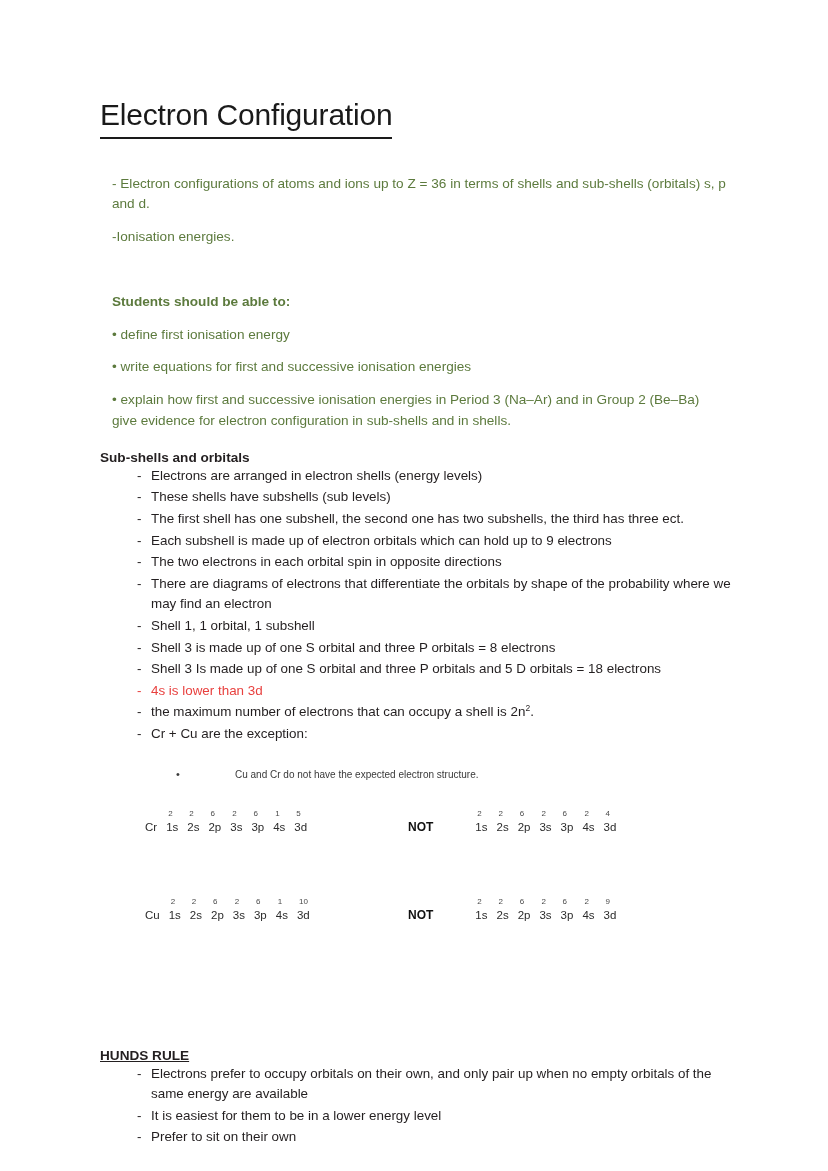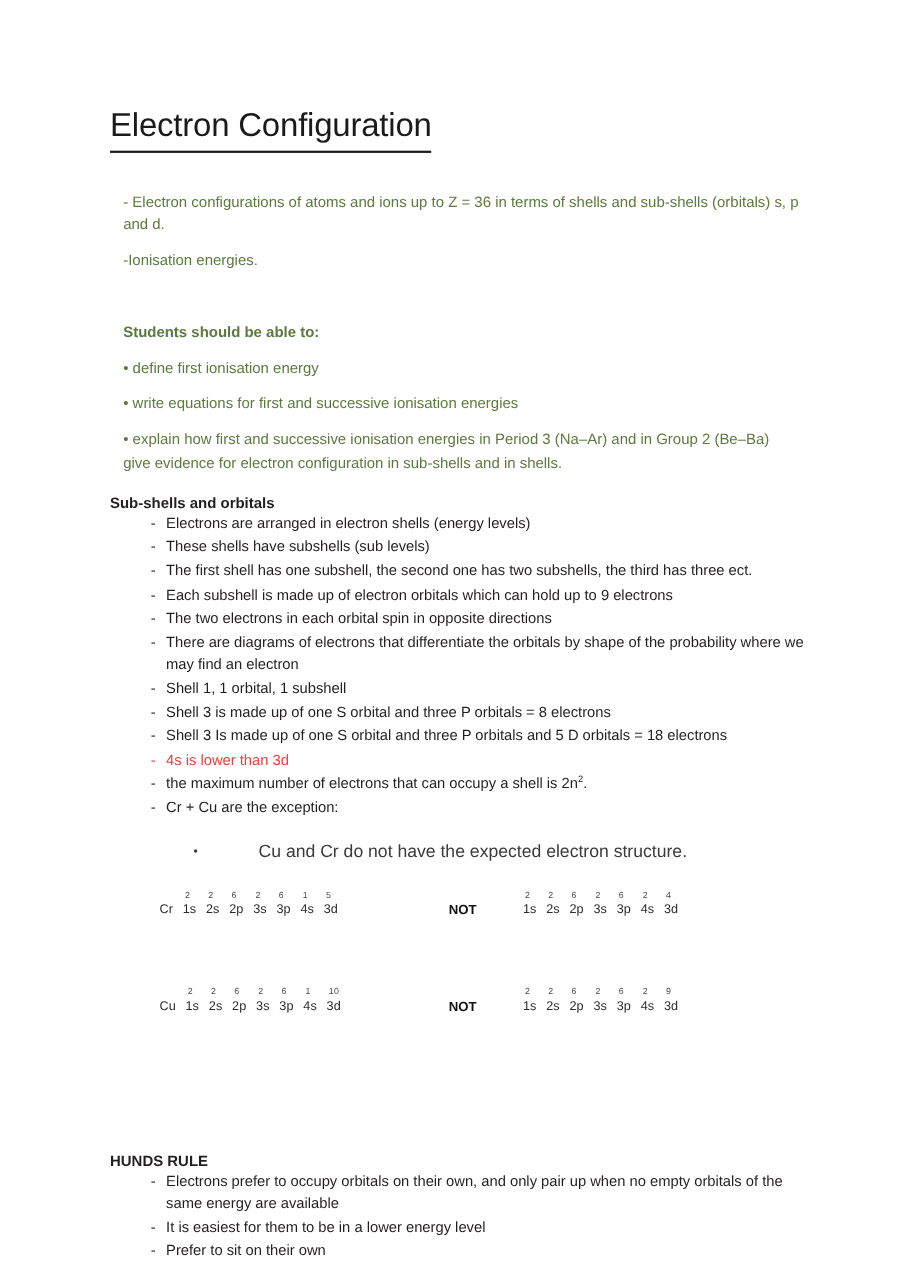--- a/index.html
+++ b/index.html
@@ -54,21 +54,21 @@
   .spec .bold { font-weight: bold; }
 
   
   .sec-head {
     font-size: 13.6px;
     font-weight: bold;
     color: #231f20;
     margin: 0;
   }
   .sec-subshells { margin-top: 18px; }
-  .sec-hunds { margin-top: 0; }
+  .sec-hunds { margin-top: 0; text-decoration: underline; }
 
   
   ul.dash {
     list-style: none;
     margin: 0;
     padding: 0;
   }
   ul.dash > li {
     position: relative;
     padding-left: 51px;
@@ -90,21 +90,21 @@
     font-size: 8.5px;
     vertical-align: super;
     line-height: 0;
   }
 
   
   .subbullet {
     position: relative;
     margin-top: 23px;
     padding-left: 135px;
-    font-size: 16px;
+    font-size: 10px;
     line-height: 14px;
     color: #3a3a3a;
     font-family: "Liberation Sans", sans-serif;
   }
   .subbullet::before {
     content: "\2022";
     position: absolute;
     left: 76px;
     top: -1px;
     font-size: 11px;

